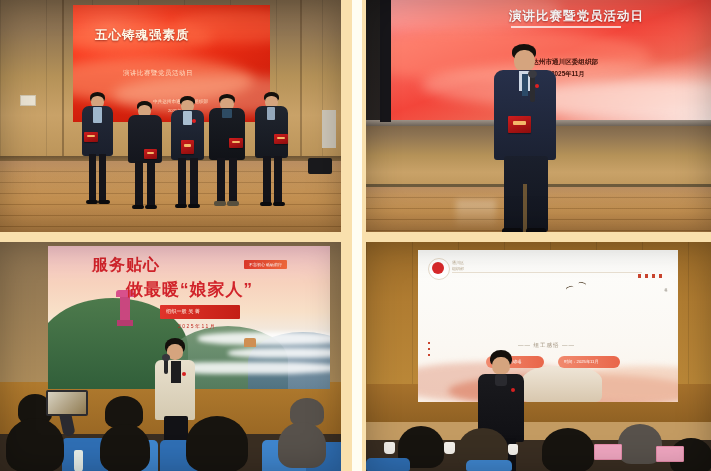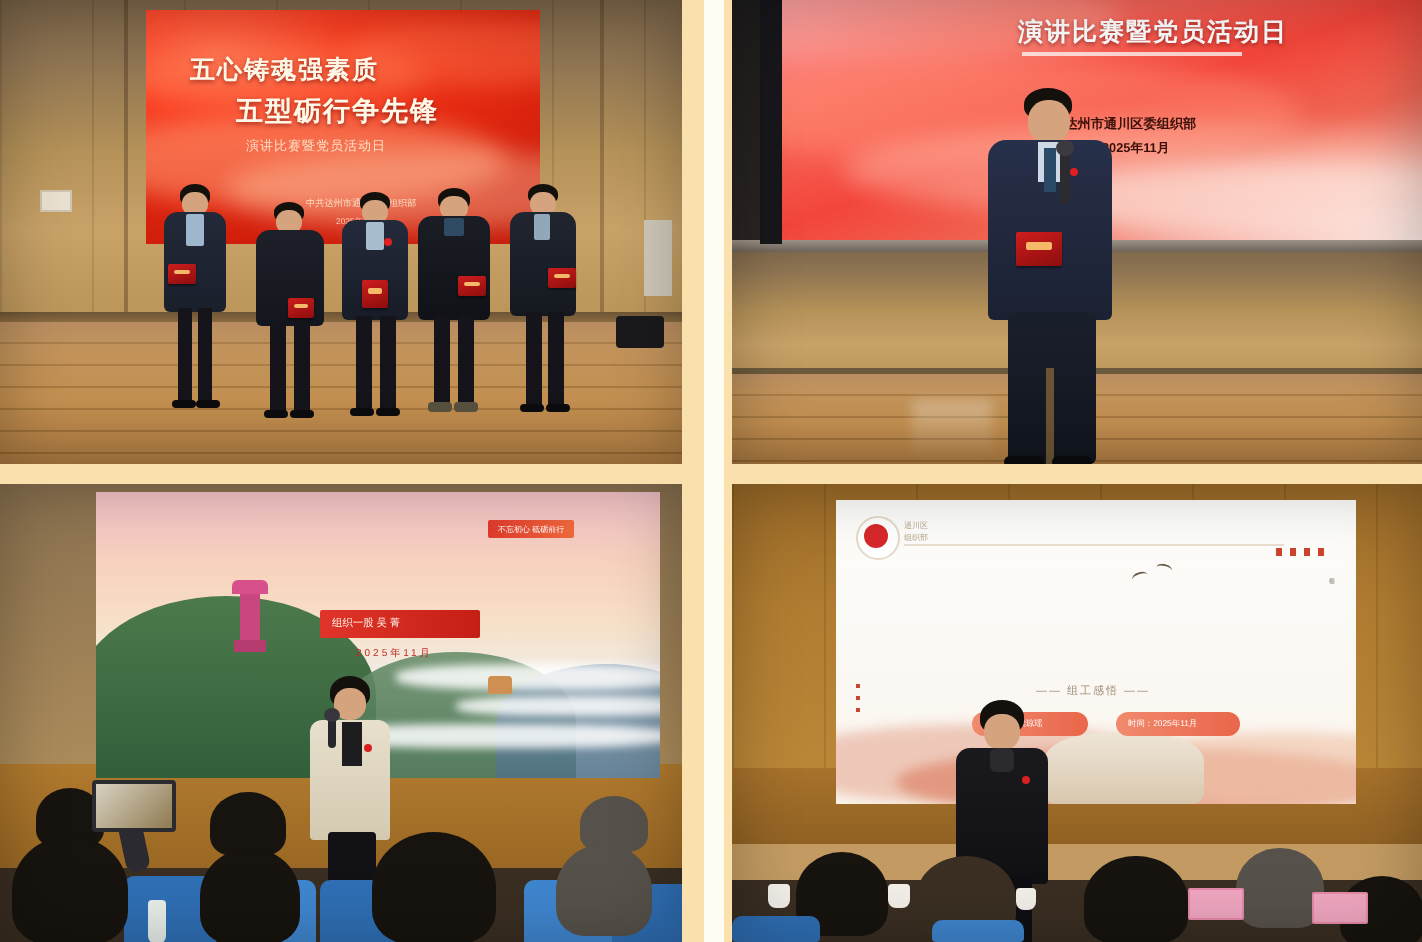--- a/index.html
+++ b/index.html
@@ -100,21 +100,20 @@
       <div class="screen" style="left:73px;top:5px;width:197px;height:117px;text-align:center;">
         <div class="screen-bezel"></div>
         <div class="screen-face">
           <div class="red-bg"></div>
           <div class="red-wave" style="left:-30px;top:52px;width:210px;height:46px;background:#ff9b72;"></div>
           <div class="red-wave" style="left:40px;top:70px;width:210px;height:40px;background:#ffd0ae;opacity:.38;"></div>
           <div class="red-wave" style="left:-10px;top:18px;width:150px;height:30px;background:#ff8d5e;opacity:.35;"></div>
           <div class="red-wave" style="left:100px;top:4px;width:140px;height:34px;background:#ff7a52;opacity:.4;"></div>
 
           <div class="ttl" style="left:22px;top:22px;font-size:12.5px;letter-spacing:1px;">五心铸魂强素质</div>
-          <div class="ttl" style="left:45px;top:42px;font-size:13.5px;letter-spacing:1px;">五型砺行争先锋</div>
           <div class="sub" style="left:50px;top:64px;font-size:6.5px;letter-spacing:.5px;opacity:.92;">演讲比赛暨党员活动日</div>
           <div class="sub blur" style="left:80px;top:94px;font-size:4.6px;opacity:.9;">中共达州市通川区委组织部</div>
           <div class="sub blur" style="left:95px;top:103px;font-size:4.2px;opacity:.85;">2025年11月</div>
         </div>
       </div>
 
       <div class="person" style="left:82px;top:92px;">
         <div class="hair" style="left:8px;top:0;width:15px;height:11px;"></div>
         <div class="face" style="left:9px;top:4px;width:13px;height:12px;"></div>
         <div class="body" style="left:0px;top:14px;width:31px;height:50px;background:linear-gradient(180deg,#232938,#1a1f2c);"></div>
@@ -245,20 +244,22 @@
           <div class="cloudband" style="left:180px;top:102px;width:120px;height:10px;"></div>
           <div class="cloudband" style="left:110px;top:116px;width:180px;height:12px;"></div>
 
           <div class="tower" style="left:66px;top:44px;">
             <div style="position:absolute;left:2px;top:0;width:18px;height:7px;background:#d8508b;border-radius:3px 3px 0 0;"></div>
             <div style="position:absolute;left:6px;top:7px;width:10px;height:24px;background:#c9477f;"></div>
             <div style="position:absolute;left:3px;top:30px;width:16px;height:6px;background:#b63b6f;"></div>
           </div>
           <div style="position:absolute;left:196px;top:92px;width:12px;height:9px;background:#cf8f52;border-radius:2px 2px 0 0;"></div>
 
+          <div style="position:absolute;left:44px;top:9px;font-size:16px;font-weight:bold;color:#d1232a;white-space:nowrap;letter-spacing:1px;">服务贴心</div>
+          <div style="position:absolute;left:78px;top:32px;font-size:17px;font-weight:bold;color:#d1232a;white-space:nowrap;letter-spacing:1px;">做最暖“娘家人”</div>
           <div style="position:absolute;left:196px;top:14px;font-size:4px;color:#fff;background:linear-gradient(90deg,#e03a2c,#f26a3c);padding:2px 5px;border-radius:1px;white-space:nowrap;">不忘初心 砥砺前行</div>
           <div class="redband" style="left:112px;top:59px;width:80px;height:14px;"></div>
           <div style="position:absolute;left:118px;top:62px;font-size:5.2px;color:#fff6e8;white-space:nowrap;">组织一股    吴 菁</div>
           <div style="position:absolute;left:130px;top:77px;font-size:5px;color:#c02a20;letter-spacing:1.5px;white-space:nowrap;">2025年11月</div>
         </div>
       </div>
 
       <div class="person" style="left:160px;top:96px;">
         <div class="hair" style="left:5px;top:0;width:20px;height:16px;"></div>
         <div class="face" style="left:7px;top:6px;width:16px;height:16px;"></div>

